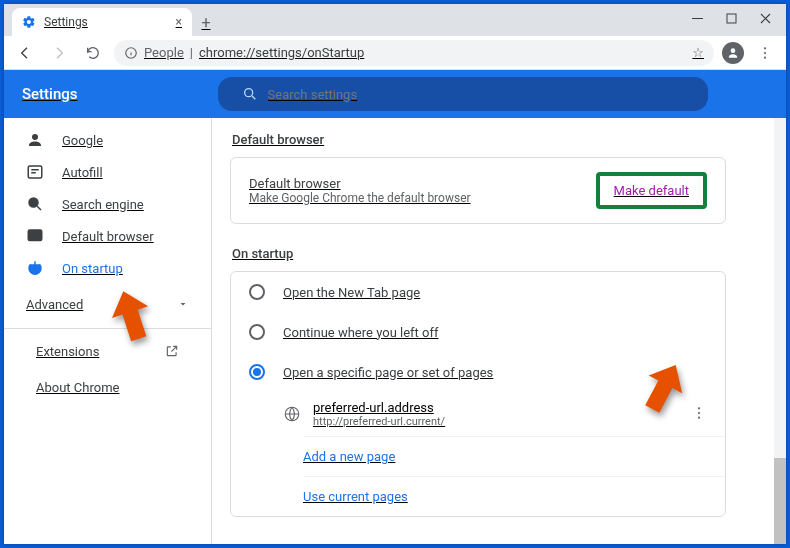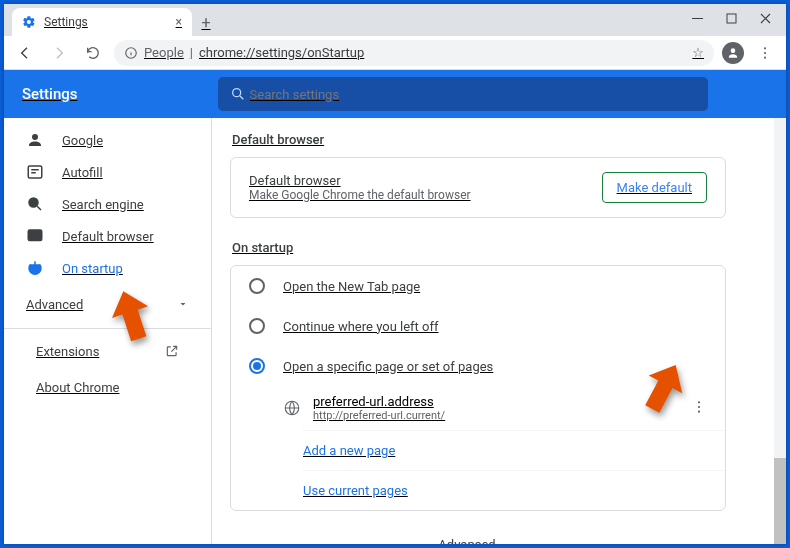--- a/index.html
+++ b/index.html
@@ -20,40 +20,40 @@
   .tbtn svg { width:16px; height:16px; }
   .omni { flex: 1; height: 26px; background: #f1f3f4; border-radius: 13px; display:flex; align-items:center; padding:0 10px; gap:6px; font-size:13px; color:#5f6368;}
   .omni .url { color:#3c4043; }
   .omni .star { margin-left:auto; color:#5f6368; cursor:pointer;}
   .avatar { width:22px; height:22px; border-radius:50%; background:#5f6368; display:flex; align-items:center; justify-content:center;}
   .avatar svg { fill:#fff; width:14px; height:14px;}
 
   
   .blueheader { height: 48px; background: #1a73e8; display:flex; align-items:center; color:#fff; padding:0 18px; gap: 140px;}
   .blueheader .title { font-size: 15px; font-weight: 500; }
-  .searchbox { flex:0 0 490px; height: 34px; background: #174ea6; border-radius:5px; display:flex; align-items:center; padding:0 12px; gap:4px; color:#bcd6fd; font-size:13px;}
+  .searchbox { flex:0 0 490px; height: 34px; background: #174ea6; border-radius:14px; display:flex; align-items:center; padding:0 24px; gap:10px; color:#bcd6fd; font-size:13px;}
   .searchbox input { background:transparent; border:none; outline:none; color:#fff; font-size:13px; flex:1;}
 
   
   .content { flex:1; display:flex; overflow:hidden; position:relative;}
   .sidebar { width: 208px; background:#fff; border-right:1px solid #dadce0; padding-top:6px; font-size:13px; color:#3c4043;}
   .sitem { height: 32px; display:flex; align-items:center; padding-left:22px; gap:18px; cursor:pointer;}
   .sitem.selected { color:#1a73e8; }
   .sitem svg { width:18px; height:18px; fill:currentColor;}
   .adv { height:40px; display:flex; align-items:center; padding:0 22px; justify-content:space-between; cursor:pointer; font-size:13px; color:#3c4043;}
   .divider { height:1px; background:#dadce0; margin:4px 0;}
   .ext { height:36px; display:flex; align-items:center; padding:0 32px; justify-content:space-between; cursor:pointer; font-size:13px;}
 
   .main { flex:1; overflow-y:auto; padding: 10px 60px 20px 18px; background:#fff; position:relative;}
   .sectitle { font-size:13px; font-weight:500; color:#3c4043; margin: 4px 0 10px 2px;}
   .card { border:1px solid #dadce0; border-radius:6px; background:#fff;}
   .defrow { display:flex; align-items:center; justify-content:space-between; padding:14px 18px;}
   .defrow .lbl { font-size:13px; color:#3c4043;}
   .defrow .sub { font-size:12px; color:#5f6368;}
-  .mkbtn { border:1px solid #15803d; background:#fff; color:#3b82f6; padding:7px 14px; border-radius:4px; font-size:13px; cursor:pointer;}
+  .mkbtn { border:4px solid #15803d; background:#fff; color:#a21caf; padding:7px 14px; border-radius:4px; font-size:13px; cursor:pointer;}
 
   .radio-row { display:flex; align-items:center; gap:18px; padding:12px 18px; font-size:13px; color:#3c4043; cursor:pointer;}
   .radio { width:16px; height:16px; border:2px solid #5f6368; border-radius:50%; position:relative;}
   .radio.checked { border-color:#1a73e8;}
   .radio.checked::after { content:''; position:absolute; inset:2px; background:#1a73e8; border-radius:50%;}
 
   .pagelist { padding-left:52px; }
   .pageitem { display:flex; align-items:center; padding:8px 10px 8px 0; gap:12px; font-size:13px;}
   .globe { width:18px; height:18px; color:#5f6368; flex-shrink:0;}
   .pageurl { color:#5f6368; font-size:11px;}

